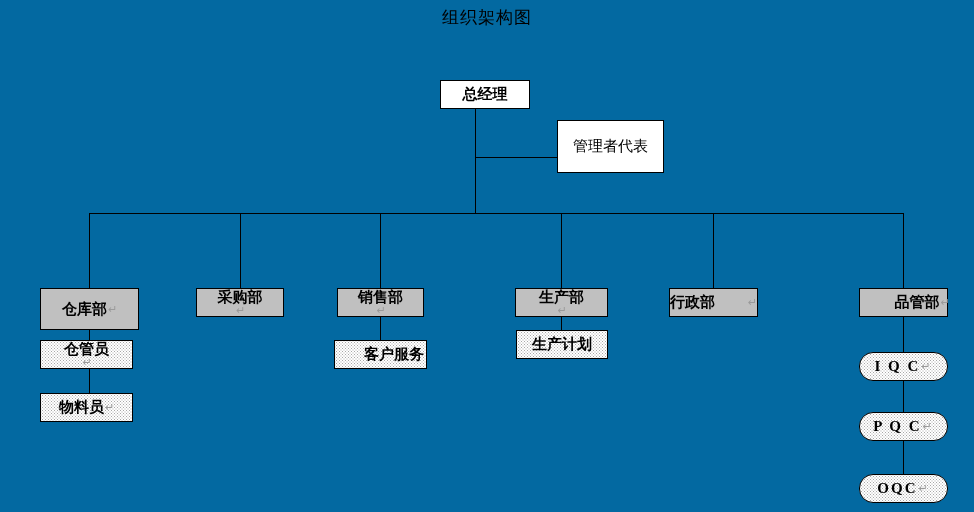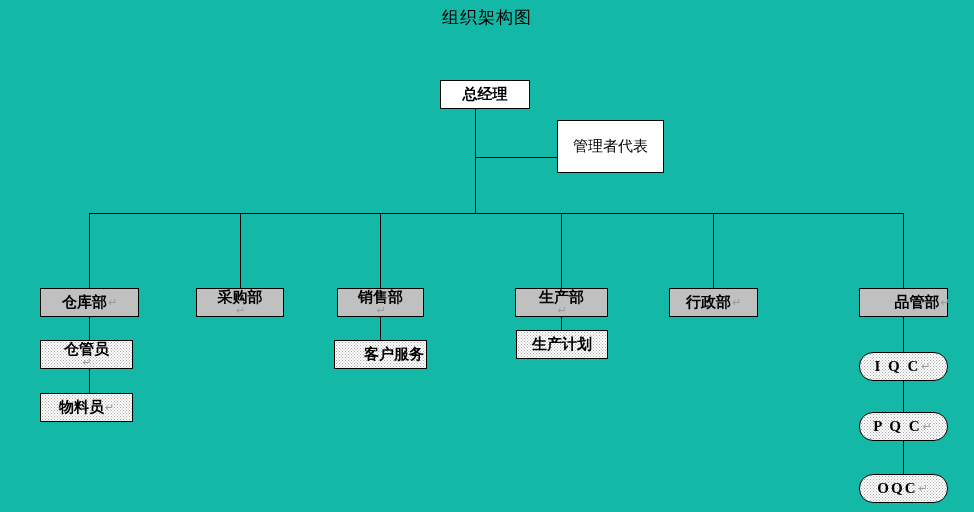--- a/index.html
+++ b/index.html
@@ -7,21 +7,21 @@
     padding: 0;
     background: #ffffff;
   }
   body {
     font-family: "Liberation Sans", sans-serif;
   }
   #canvas {
     position: relative;
     width: 974px;
     height: 512px;
-    background: #14b8a6;
+    background: #0369a1;
     overflow: hidden;
   }
   #chart-title {
     position: absolute;
     left: 0;
     top: 6px;
     width: 974px;
     text-align: center;
     font-family: "Liberation Serif", serif;
     font-size: 17px;
@@ -115,21 +115,21 @@
   <div class="line v" style="left:903px; top:441px; height:34px;"></div>
 
   <div class="node gm" style="left:440px; top:80px; width:90px; height:29px;">
     <span class="label">总经理</span>
   </div>
 
   <div class="node plain" style="left:557px; top:120px; width:107px; height:53px; font-size:15px;">
     <span class="label">管理者代表</span>
   </div>
 
-  <div class="node dept" style="left:40px; top:288px; width:99px; height:29px;">
+  <div class="node dept" style="left:40px; top:288px; width:99px; height:42px;">
     <span class="label">仓库部</span>
       <span class="pilcrow">↵</span>
   </div>
   <div class="node sub" style="left:40px; top:340px; width:93px; height:29px;flex-direction:column;">
     <span class="label">仓管员</span>
       <span class="pilcrow">↵</span>
   </div>
   <div class="node sub" style="left:40px; top:393px; width:93px; height:29px;">
     <span class="label">物料员</span>
       <span class="pilcrow">↵</span>
@@ -149,21 +149,21 @@
   </div>
 
   <div class="node dept" style="left:515px; top:288px; width:93px; height:29px;flex-direction:column;">
     <span class="label">生产部</span>
       <span class="pilcrow">↵</span>
   </div>
   <div class="node sub" style="left:516px; top:330px; width:92px; height:29px;">
     <span class="label">生产计划</span>
   </div>
 
-  <div class="node dept" style="left:669px; top:288px; width:89px; height:29px;">
+  <div class="node dept" style="left:669px; top:288px; width:89px; height:29px;justify-content:space-between;">
     <span class="label">行政部</span>
       <span class="pilcrow">↵</span>
   </div>
 
   <div class="node dept" style="left:859px; top:288px; width:89px; height:29px;padding-left:37px;">
     <span class="label">品管部</span>
       <span class="pilcrow">↵</span>
   </div>
   <div class="node sub latin" style="left:859px; top:352px; width:89px; height:29px;">
     <span class="label">I Q C</span>

